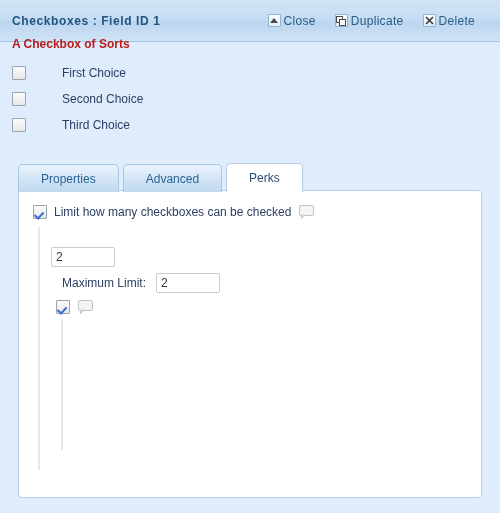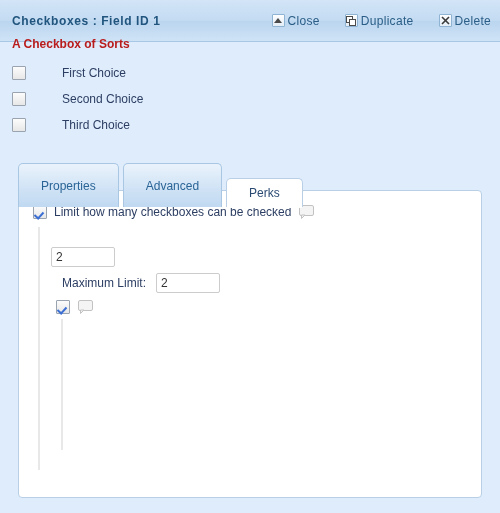--- a/index.html
+++ b/index.html
@@ -41,24 +41,24 @@
   .field-title {
     margin-left: 12px;
     font-size: 12px;
     font-weight: bold;
     color: #21557e;
     letter-spacing: .6px;
     white-space: nowrap;
   }
   .header-actions {
     margin-left: auto;
-    margin-right: 9px;
-    display: flex;
-    align-items: center;
-    gap: 25px;
+    margin-right: 25px;
+    display: flex;
+    align-items: center;
+    gap: 19px;
   }
   .hdr-action {
     display: flex;
     align-items: center;
     gap: 3px;
     cursor: pointer;
     white-space: nowrap;
   }
   .hdr-action .lbl {
     font-size: 12px;
@@ -124,21 +124,21 @@
 
   
   .tabs {
     position: absolute;
     left: 18px; top: 163px;
     display: flex;
     align-items: flex-end;
     z-index: 3;
   }
   .tab {
-    height: 44px;
+    height: 28px;
     box-sizing: border-box;
     padding: 0 22px;
     display: flex;
     align-items: center;
     justify-content: center;
     font-size: 12px;
     color: #2a6496;
     border: 1px solid #a9c6e3;
     border-bottom: none;
     border-radius: 5px 5px 0 0;

